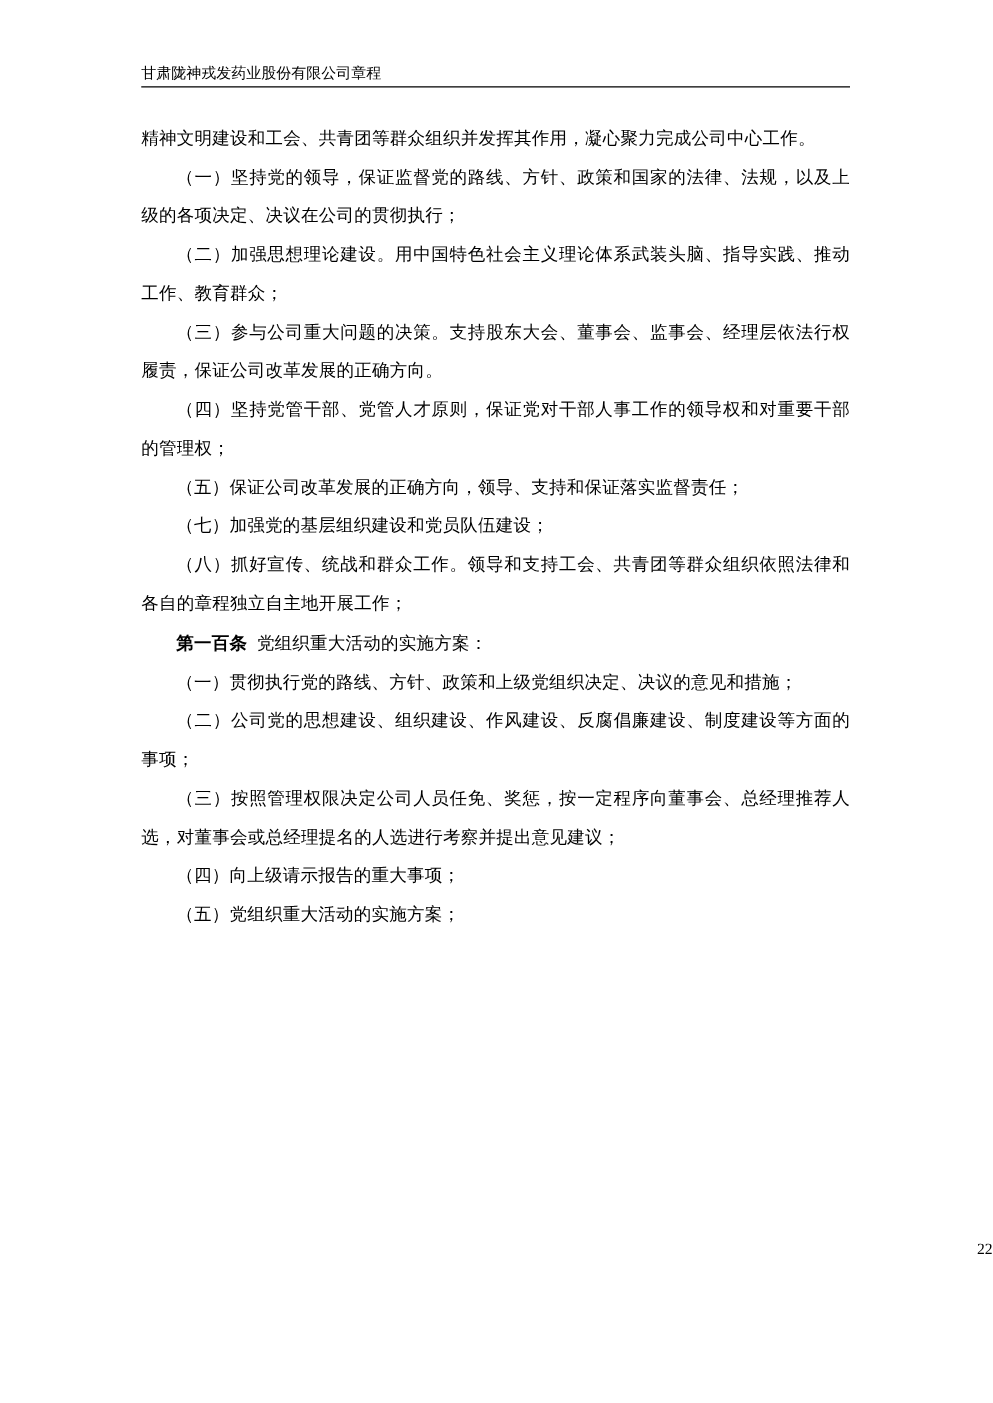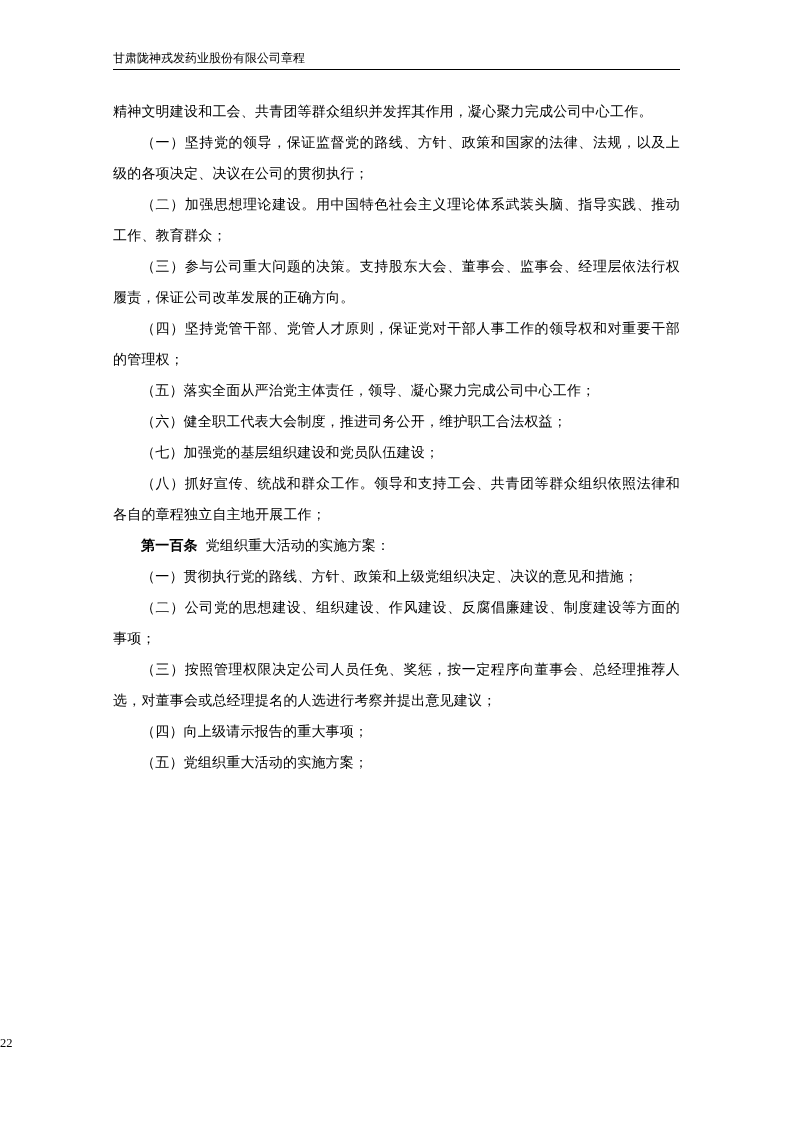--- a/index.html
+++ b/index.html
@@ -46,45 +46,45 @@
   }
   .article-num {
     font-family: "Liberation Sans", "DejaVu Sans", sans-serif;
     font-weight: bold;
     margin-right: 0.55em;
   }
   .footer {
     position: absolute;
     left: 0;
     right: 0;
-    top: 1036px;
-    text-align: left;
+    top: 992px;
+    text-align: right;
     font-size: 12.5px;
     color: #000000;
+    padding-left: 39px;
   }
 </style>
 </head>
 <body>
 
 <div class="page">
 
   <div class="header">
     <span>甘肃陇神戎发药业股份有限公司章程</span>
   </div>
 
   <div class="content">
     <p class="para no-indent">精神文明建设和工会、共青团等群众组织并发挥其作用，凝心聚力完成公司中心工作。</p>
 
 
     <p class="para">（一）坚持党的领导，保证监督党的路线、方针、政策和国家的法律、法规，以及上级的各项决定、决议在公司的贯彻执行；</p>
     <p class="para">（二）加强思想理论建设。用中国特色社会主义理论体系武装头脑、指导实践、推动工作、教育群众；</p>
     <p class="para">（三）参与公司重大问题的决策。支持股东大会、董事会、监事会、经理层依法行权履责，保证公司改革发展的正确方向。</p>
     <p class="para">（四）坚持党管干部、党管人才原则，保证党对干部人事工作的领导权和对重要干部的管理权；</p>
-    <p class="para">（五）落实全面从严治党主体责任，领导、凝心聚力完成公司中心工作；</p>
-    <p class="para">（六）健全职工代表大会制度，推进司务公开，维护职工合法权益；</p>
+    <p class="para">（五）保证公司改革发展的正确方向，领导、支持和保证落实监督责任；</p>
     <p class="para">（七）加强党的基层组织建设和党员队伍建设；</p>
     <p class="para">（八）抓好宣传、统战和群众工作。领导和支持工会、共青团等群众组织依照法律和各自的章程独立自主地开展工作；</p>
 
     <p class="para"><span class="article-num">第一百条</span><span>党组织重大活动的实施方案：</span></p>
 
     <p class="para">（一）贯彻执行党的路线、方针、政策和上级党组织决定、决议的意见和措施；</p>
     <p class="para">（二）公司党的思想建设、组织建设、作风建设、反腐倡廉建设、制度建设等方面的事项；</p>
     <p class="para">（三）按照管理权限决定公司人员任免、奖惩，按一定程序向董事会、总经理推荐人选，对董事会或总经理提名的人选进行考察并提出意见建议；</p>
     <p class="para">（四）向上级请示报告的重大事项；</p>
     <p class="para">（五）党组织重大活动的实施方案；</p>

